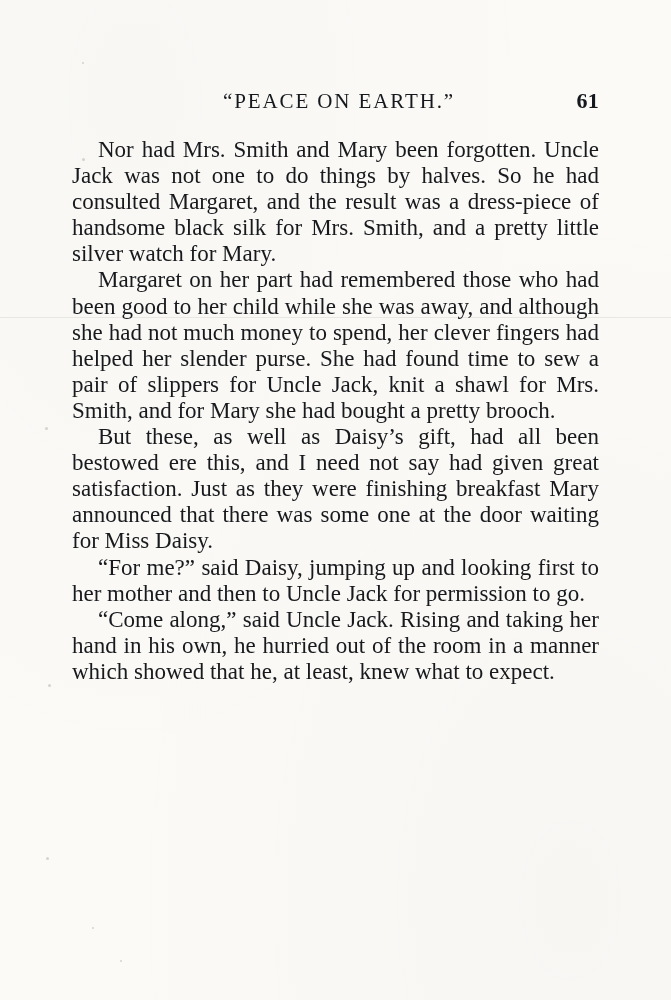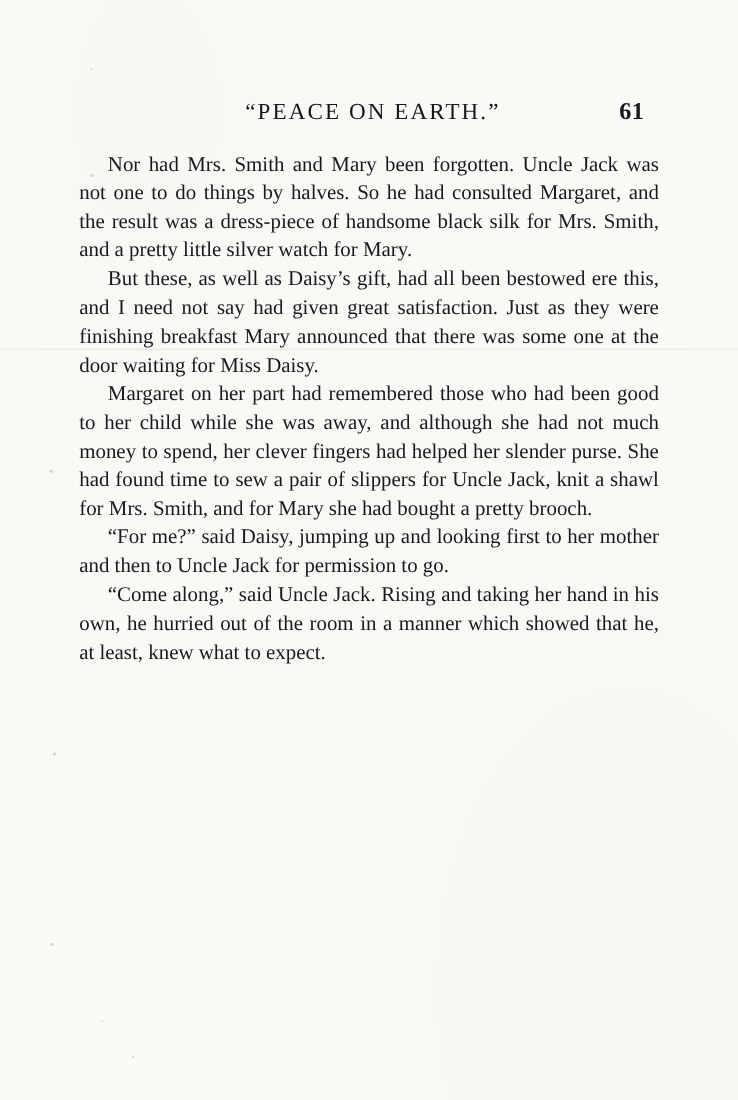--- a/index.html
+++ b/index.html
@@ -45,30 +45,31 @@
     color: #15181c;
     padding-left: 40px;
     white-space: nowrap;
   }
   .folio {
     font-size: 22px;
     font-weight: bold;
     color: #15181c;
     letter-spacing: 0.01em;
     min-width: 36px;
+    text-align: right;
   }
   .body-text {
     position: absolute;
     top: 137px;
     left: 72px;
     width: 527px;
   }
   .para {
     margin: 0 0 0px 0;
-    font-size: 19px;
+    font-size: 23px;
     line-height: 26.1px;
     text-align: justify;
     text-justify: inter-word;
     text-indent: 26px;
     color: #17191d;
     -webkit-font-smoothing: antialiased;
   }
   .para.last {
     text-align: left;
   }
@@ -102,19 +103,19 @@
   <div class="speck" style="left:92px; top:927px; width:2px; height:2px;"></div>
   <div class="speck" style="left:120px; top:960px; width:2px; height:2px;"></div>
 
   <div class="header">
     <div class="running-head">“Peace on Earth.”</div>
     <div class="folio">61</div>
   </div>
 
   <div class="body-text">
     <p class="para">Nor had Mrs. Smith and Mary been forgotten. Uncle Jack was not one to do things by halves. So he had consulted Margaret, and the result was a dress-piece of handsome black silk for Mrs. Smith, and a pretty little silver watch for Mary.</p>
+    <p class="para">Margaret on her part had remembered those who had been good to her child while she was away, and although she had not much money to spend, her clever fingers had helped her slender purse. She had found time to sew a pair of slippers for Uncle Jack, knit a shawl for Mrs. Smith, and for Mary she had bought a pretty brooch.</p>
     <p class="para">But these, as well as Daisy’s gift, had all been bestowed ere this, and I need not say had given great satisfaction. Just as they were finishing breakfast Mary announced that there was some one at the door waiting for Miss Daisy.</p>
-    <p class="para">Margaret on her part had remembered those who had been good to her child while she was away, and although she had not much money to spend, her clever fingers had helped her slender purse. She had found time to sew a pair of slippers for Uncle Jack, knit a shawl for Mrs. Smith, and for Mary she had bought a pretty brooch.</p>
     <p class="para">“For me?” said Daisy, jumping up and looking first to her mother and then to Uncle Jack for permission to go.</p>
     <p class="para">“Come along,” said Uncle Jack. Rising and taking her hand in his own, he hurried out of the room in a manner which showed that he, at least, knew what to expect.</p>
   </div>
 
 </div>
 
 </body></html>

